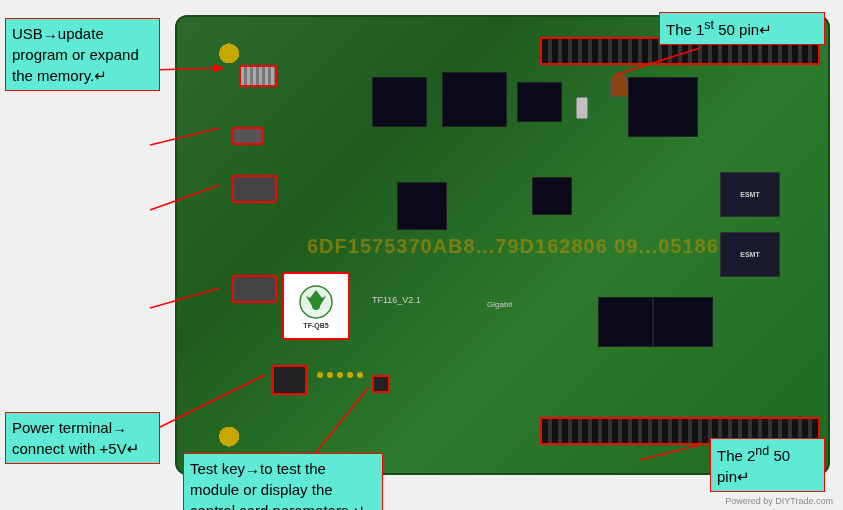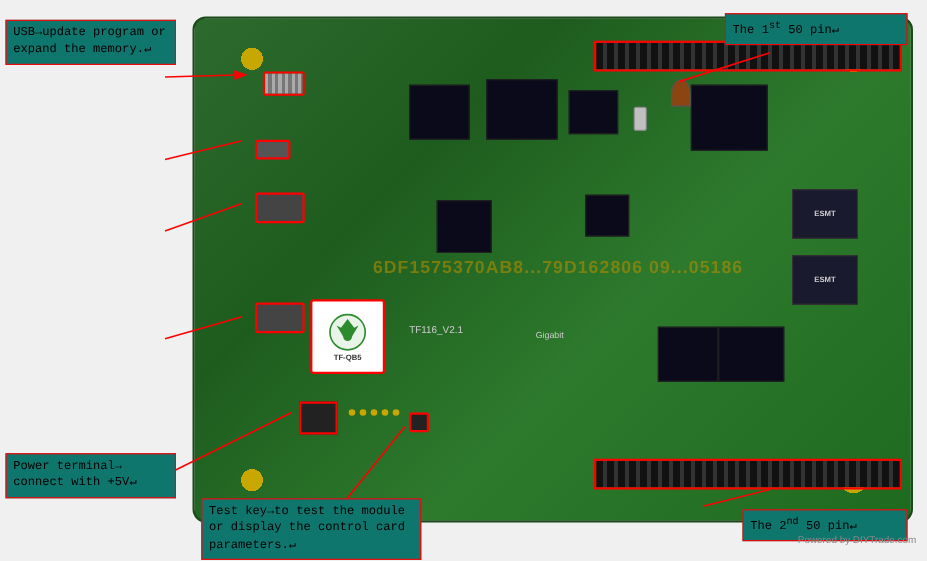--- a/index.html
+++ b/index.html
@@ -166,26 +166,25 @@
       font-weight: bold;
       color: #333;
       margin-top: 2px;
     }
 
     
     .watermark {
       position: absolute;
       left: 130px;
       top: 218px;
-      font-size: 16px;
+      font-size: 20px;
       font-weight: bold;
       color: rgba(180, 140, 0, 0.6);
       letter-spacing: 1px;
       white-space: nowrap;
-      margin-left: 32px;
     }
 
     
     .pcb-label {
       position: absolute;
       left: 195px;
       top: 278px;
       font-size: 9px;
       color: #ccc;
     }
@@ -263,42 +262,41 @@
       height: 22px;
       background: #silver;
       background: #c0c0c0;
       border: 1px solid #888;
       border-radius: 2px;
     }
 
     
     .callout {
       position: absolute;
-      background: #0f766e;
+      background: #5eead4;
       border: 1.5px solid #ff0000;
       padding: 4px 6px;
-      font-size: 11px;
+      font-size: 15px;
       line-height: 1.4;
       color: #000;
-      font-family: Liberation Mono, monospace;
     }
 
     
     svg.arrows {
       position: absolute;
       top: 0;
       left: 0;
       width: 843px;
       height: 510px;
       pointer-events: none;
     }
 
     .powered-by {
       position: absolute;
-      bottom: 14px;
+      bottom: 4px;
       right: 10px;
       font-size: 9px;
       color: #888;
       margin-top: 40px;
     }
 
     
     .usb-port-inner {
       width: 100%;
       height: 100%;
@@ -427,19 +425,19 @@
   </div>
 
   <div class="callout" style="left:183px; top:453px; width:200px;">
     <span>Test key→to test the module or display the control card parameters.↵</span>
   </div>
 
   <div class="callout" style="right:18px; top:12px; width:166px;">
     <span>The 1<sup>st</sup> 50 pin↵</span>
   </div>
 
-  <div class="callout" style="right:18px; bottom:18px; width:150px;">
+  <div class="callout" style="right:18px; bottom:18px; width:115px;">
     <span>The 2<sup>nd</sup> 50 pin↵</span>
   </div>
 
   <div class="powered-by">Powered by DIYTrade.com</div>
 
 </div>
 
 </body></html>

